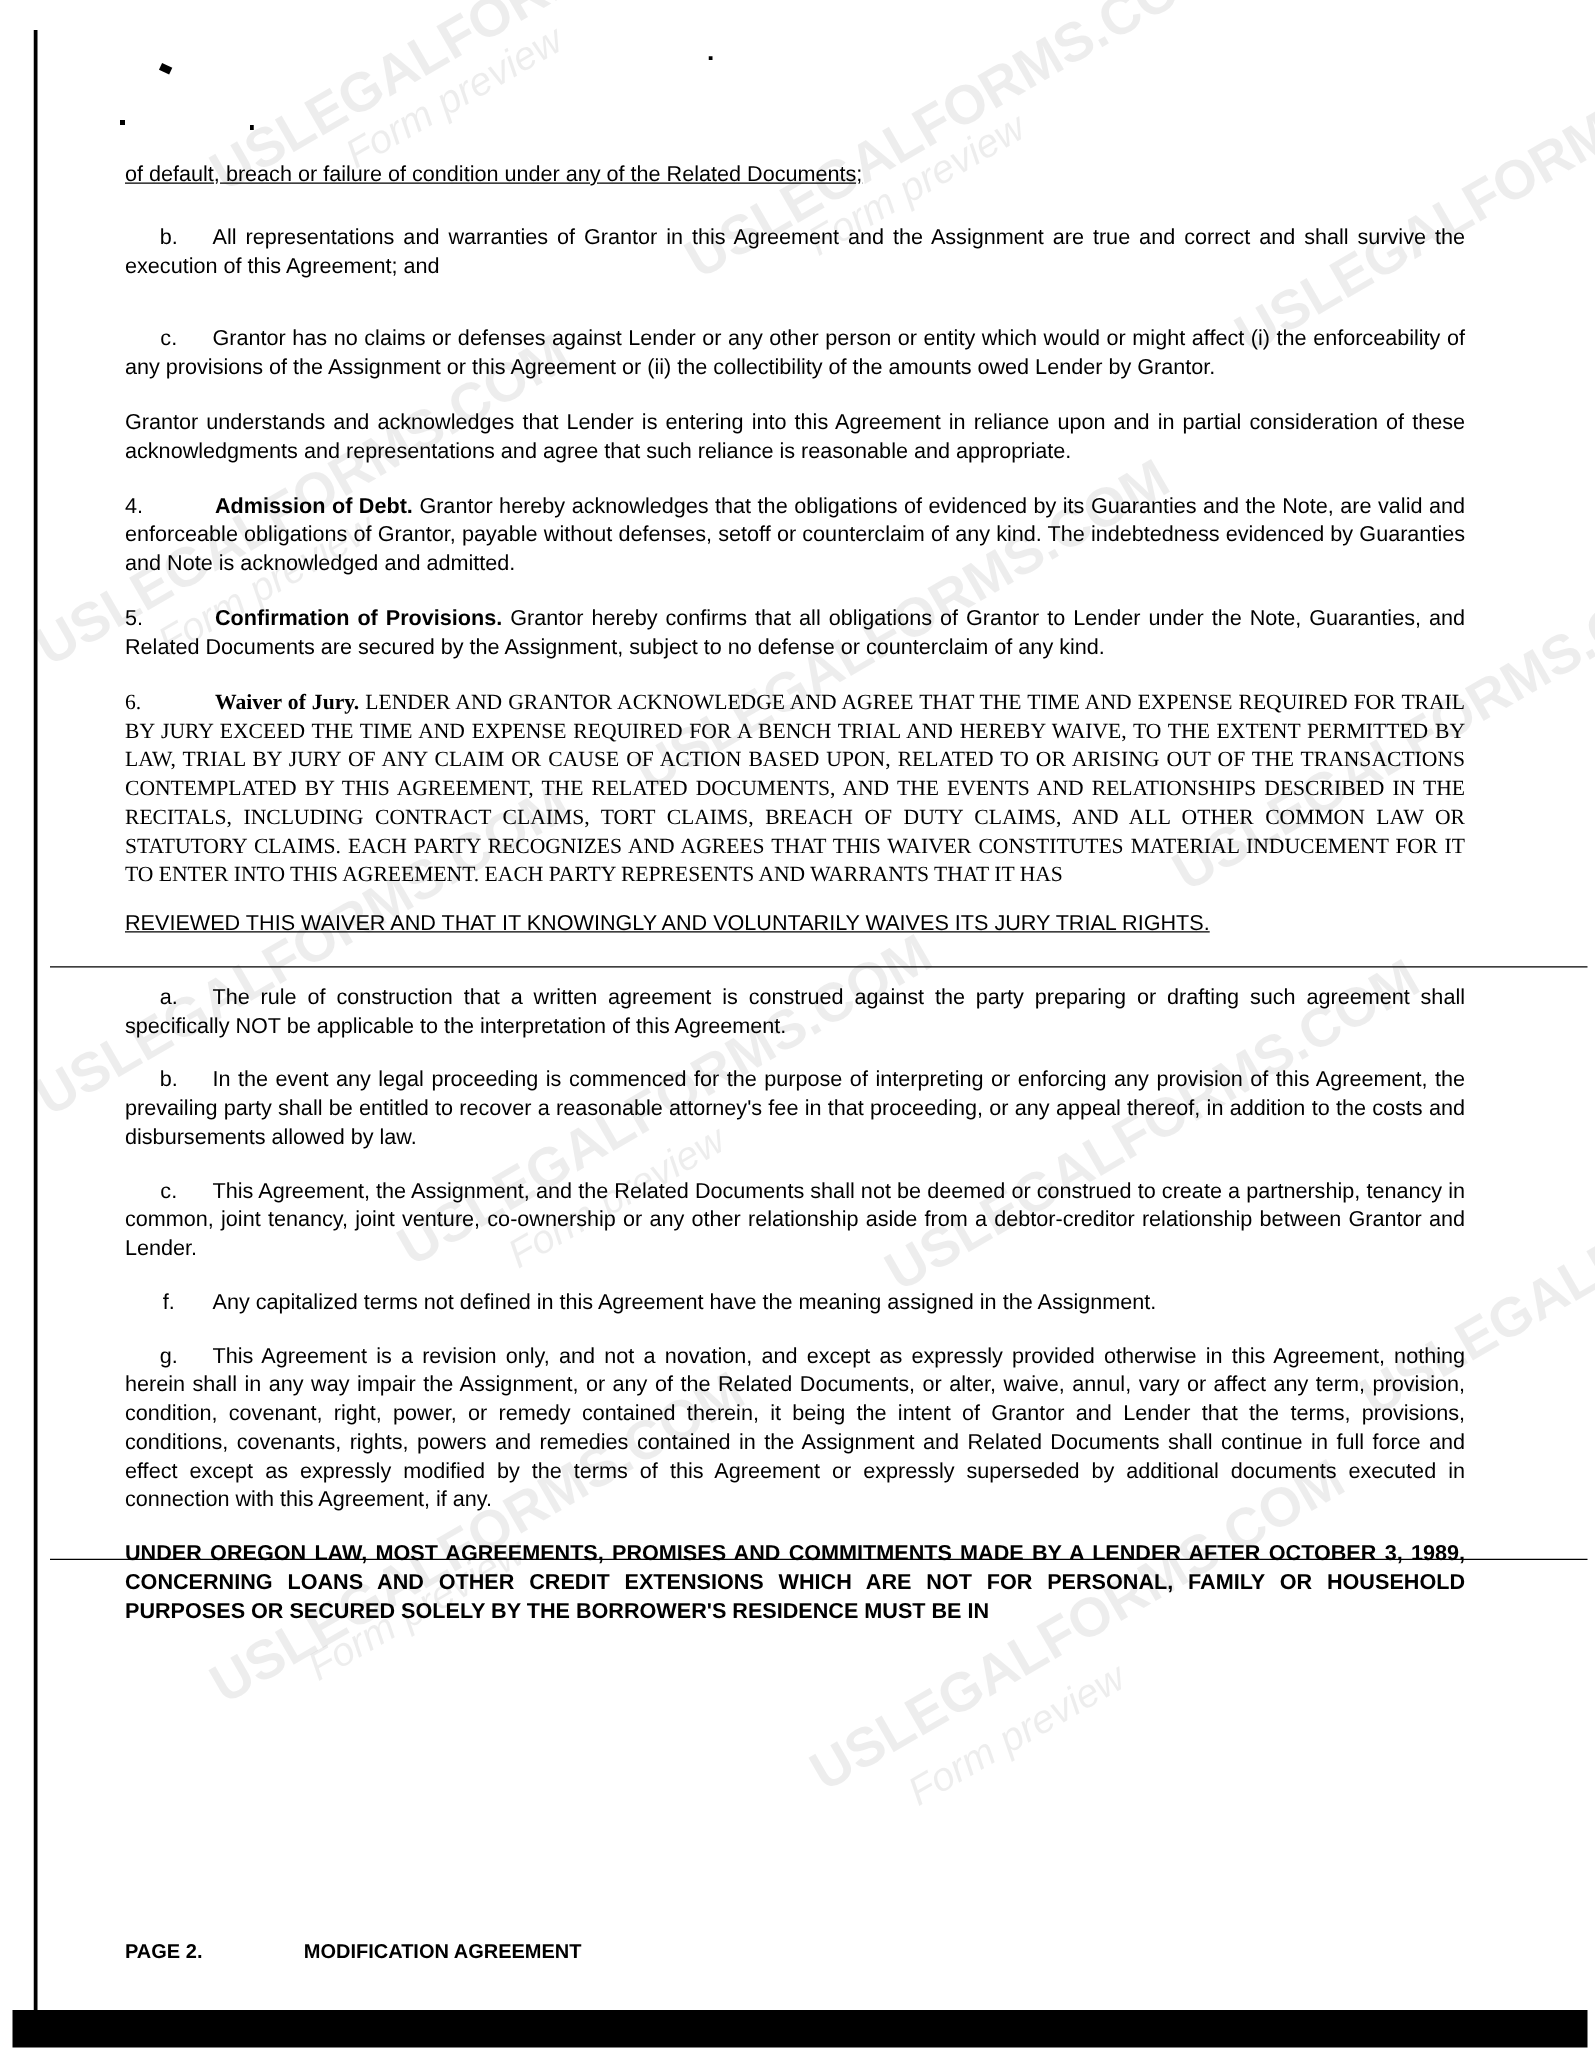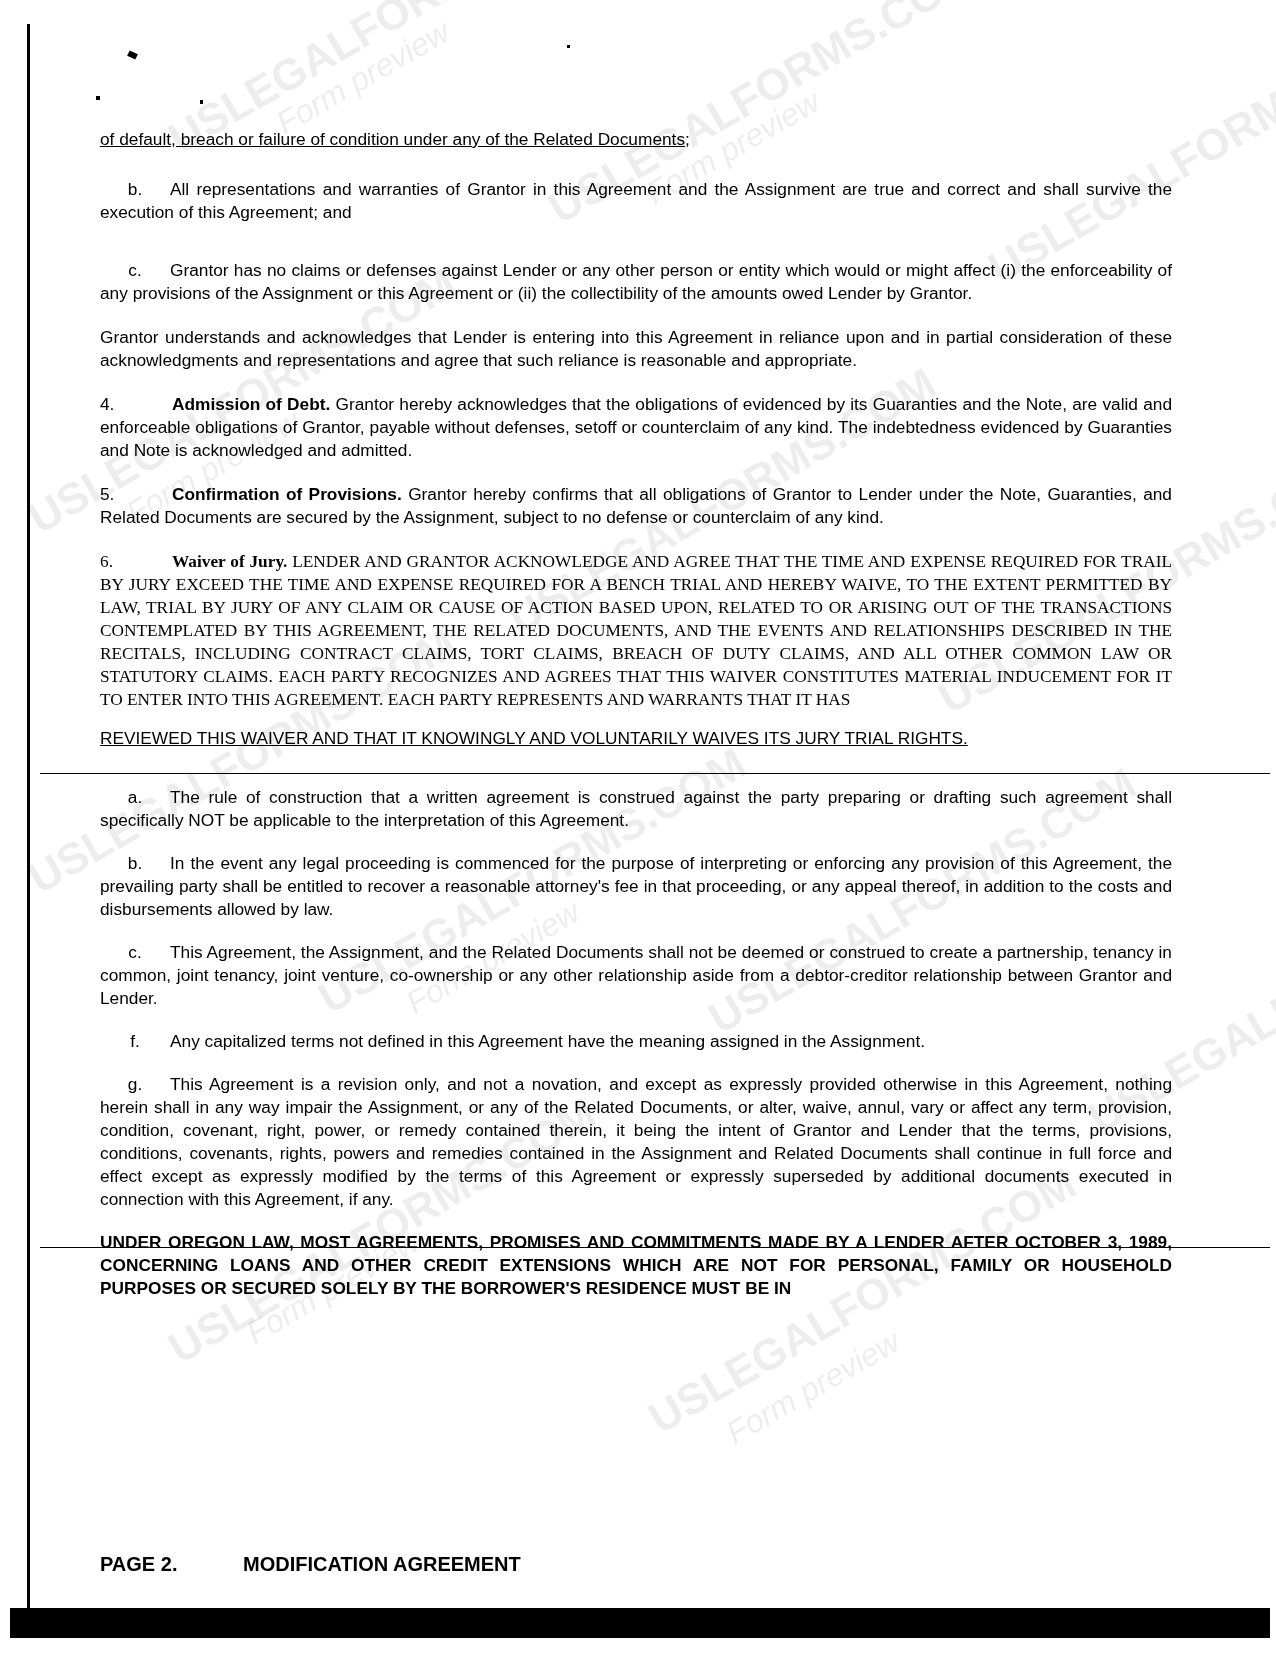--- a/index.html
+++ b/index.html
@@ -11,21 +11,21 @@
     .watermark { position: absolute; color: rgba(0,0,0,0.07); font-weight: bold; transform: rotate(-30deg); transform-origin: left top; white-space: nowrap; pointer-events: none; }
     .watermark.sub { font-weight: normal; font-style: italic; }
     .content { position: absolute; left: 100px; top: 128px; width: 1072px; font-size: 17.3px; line-height: 23px; }
     .para { margin: 0 0 20px 0; text-align: justify; }
     .lbl { display: inline-block; width: 70px; text-align: center; }
     .num { display: inline-block; width: 72px; }
     .b { font-weight: bold; }
     .caps { letter-spacing: 0; }
     .strike { text-decoration: line-through; }
     .hline { position: absolute; height: 1px; background: #000; }
-    .footer { position: absolute; left: 100px; top: 1553px; font-weight: bold; font-size: 20px; }
+    .footer { position: absolute; left: 100px; top: 1553px; font-weight: bold; font-size: 16px; }
     .footer .pg { display: inline-block; width: 143px; }
   </style>
 </head>
 <body>
 
 <div class="page">
 
   <div class="left-rule"></div>
   <div class="speck" style="left:128px;top:52px;width:9px;height:6px;transform:rotate(25deg);"></div>
   <div class="speck" style="left:96px;top:96px;width:4px;height:4px;"></div>

